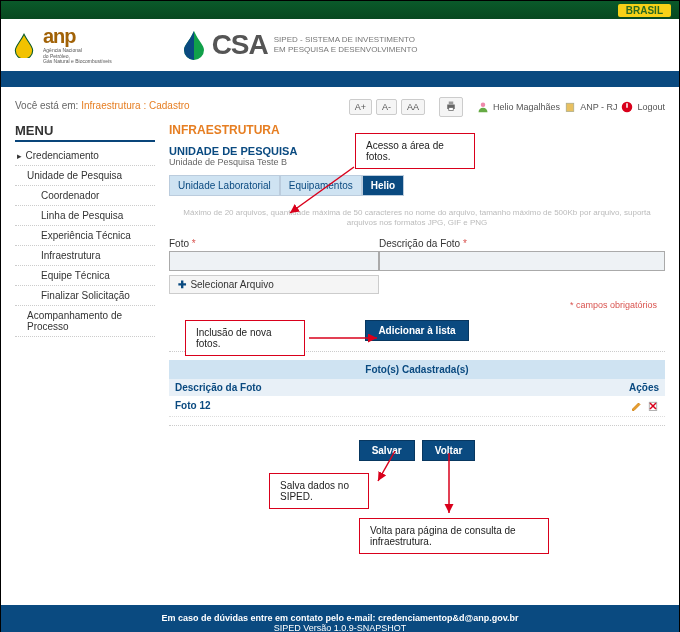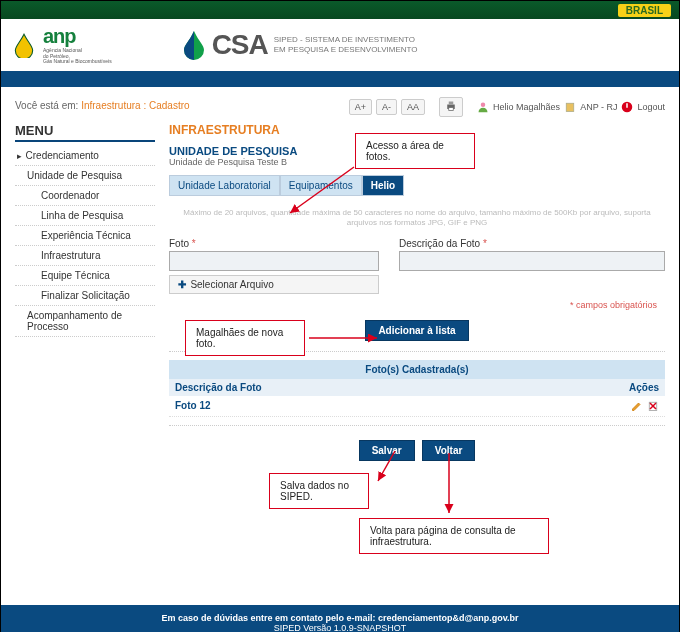--- a/index.html
+++ b/index.html
@@ -4,21 +4,21 @@
 <style>
   * { box-sizing: border-box; margin: 0; padding: 0; }
   body { font-family: Arial, sans-serif; font-size: 11px; color: #333; background: #fff; }
   .page { width: 680px; border: 1px solid #000; position: relative; }
   .topbar { height: 18px; background: linear-gradient(#0a5a2a, #084820); display: flex; justify-content: flex-end; align-items: center; padding-right: 8px; }
   .brasil-badge { background: #f7d117; color: #2a6b1f; font-weight: bold; font-size: 10px; padding: 1px 8px; border-radius: 2px; }
   .header { display: flex; align-items: center; padding: 6px 10px; gap: 10px; background: #fff; }
   .logo-anp { display: flex; align-items: center; gap: 6px; }
   .logo-anp .drop { width: 26px; height: 26px; }
   .logo-anp-text { display: flex; flex-direction: column; }
-  .logo-anp-text .big { font-size: 20px; font-weight: bold; color: #15803d; letter-spacing: -1px; }
+  .logo-anp-text .big { font-size: 20px; font-weight: bold; color: #a16207; letter-spacing: -1px; }
   .logo-anp-text .small { font-size: 5px; color: #555; line-height: 1.1; }
   .logo-csa { display: flex; align-items: center; gap: 6px; margin-left: 60px; }
   .logo-csa .csa { font-size: 28px; font-weight: bold; color: #555; letter-spacing: -1px; }
   .logo-csa .sub { font-size: 8px; color: #777; line-height: 1.2; }
   .bluebar { height: 16px; background: #0a4a80; }
   .content { padding: 10px 14px 0 14px; min-height: 480px; }
   .breadcrumb { font-size: 10px; color: #666; margin-bottom: 6px; }
   .breadcrumb .link { color: #e67e22; }
   .toprow { display: flex; justify-content: space-between; align-items: flex-end; }
   .toolbar { display: flex; gap: 4px; align-items: center; font-size: 9px; color: #555; }
@@ -34,21 +34,21 @@
   .menu-item.lvl2 { padding-left: 26px; }
   .menu-item.top::before { content: "▸"; margin-right: 4px; font-size: 9px; }
   .main { flex: 1; position: relative; }
   .page-title { color: #e67e22; font-weight: bold; font-size: 12px; margin-bottom: 8px; }
   .subtitle { color: #0a4a80; font-weight: bold; font-size: 11px; }
   .subtitle-sm { color: #666; font-size: 9px; margin-bottom: 8px; }
   .tabs { display: flex; margin-bottom: 12px; }
   .tab { background: #cfe3f2; color: #0a4a80; font-size: 10px; padding: 4px 8px; border: 1px solid #bcd; cursor: pointer; }
   .tab.active { background: #0a4a80; color: #fff; font-weight: bold; }
   .hint { color: #bbb; font-size: 8px; text-align: center; margin: 4px 0 10px; line-height: 1.3; }
-  .form-row { display: flex; gap: 20px; }
+  .form-row { display: flex; }
   .form-col { flex: 1; display: flex; flex-direction: column; }
   .label { font-size: 10px; color: #333; margin-bottom: 2px; }
   .label .req { color: #d9534f; }
   .text-input { border: 1px solid #aaa; background: #eef2f5; height: 20px; width: 100%; font-size: 10px; padding: 2px 4px; }
   .btn { background: #0a4a80; color: #fff; border: 1px solid #083760; padding: 4px 12px; font-size: 10px; font-weight: bold; cursor: pointer; }
   .btn-file { background: #f5f5f5; color: #333; border: 1px solid #ccc; padding: 3px 8px; font-size: 10px; cursor: pointer; display: inline-flex; align-items: center; gap: 4px; margin-top: 4px; }
   .btn-file .plus { color: #0a4a80; font-weight: bold; }
   .required-note { text-align: right; color: #d9534f; font-size: 9px; margin: 6px 8px; }
   .center { text-align: center; margin: 10px 0; }
   .dotted-sep { border-top: 1px dotted #ccc; margin: 8px 0; }
@@ -224,21 +224,21 @@
         <div class="callout" style="left:186px; top:10px; width:120px">Acesso a área de fotos.</div>
         <svg class="arrow-svg" style="left:115px; top:40px" width="80" height="60">
             <defs>
               <marker id="ah1" markerWidth="8" markerHeight="8" refX="6" refY="3" orient="auto">
                 <path d="M0,0 L6,3 L0,6 Z" fill="#d9001b"></path>
               </marker>
             </defs>
             <line x1="70" y1="4" x2="6" y2="50" stroke="#d9001b" stroke-width="1.5" marker-end="url(#ah1)"></line>
           </svg>
 
-        <div class="callout" style="left:16px; top:197px; width:120px">Magalhães de nova foto.</div>
+        <div class="callout" style="left:16px; top:197px; width:120px">Inclusão de nova fotos.</div>
         <svg class="arrow-svg" style="left:138px; top:205px" width="80" height="20">
             <defs>
               <marker id="ah2" markerWidth="8" markerHeight="8" refX="6" refY="3" orient="auto">
                 <path d="M0,0 L6,3 L0,6 Z" fill="#d9001b"></path>
               </marker>
             </defs>
             <line x1="2" y1="10" x2="70" y2="10" stroke="#d9001b" stroke-width="1.5" marker-end="url(#ah2)"></line>
           </svg>
 
         <div class="callout" style="left:100px; top:350px; width:100px">Salva dados no SIPED.</div>

